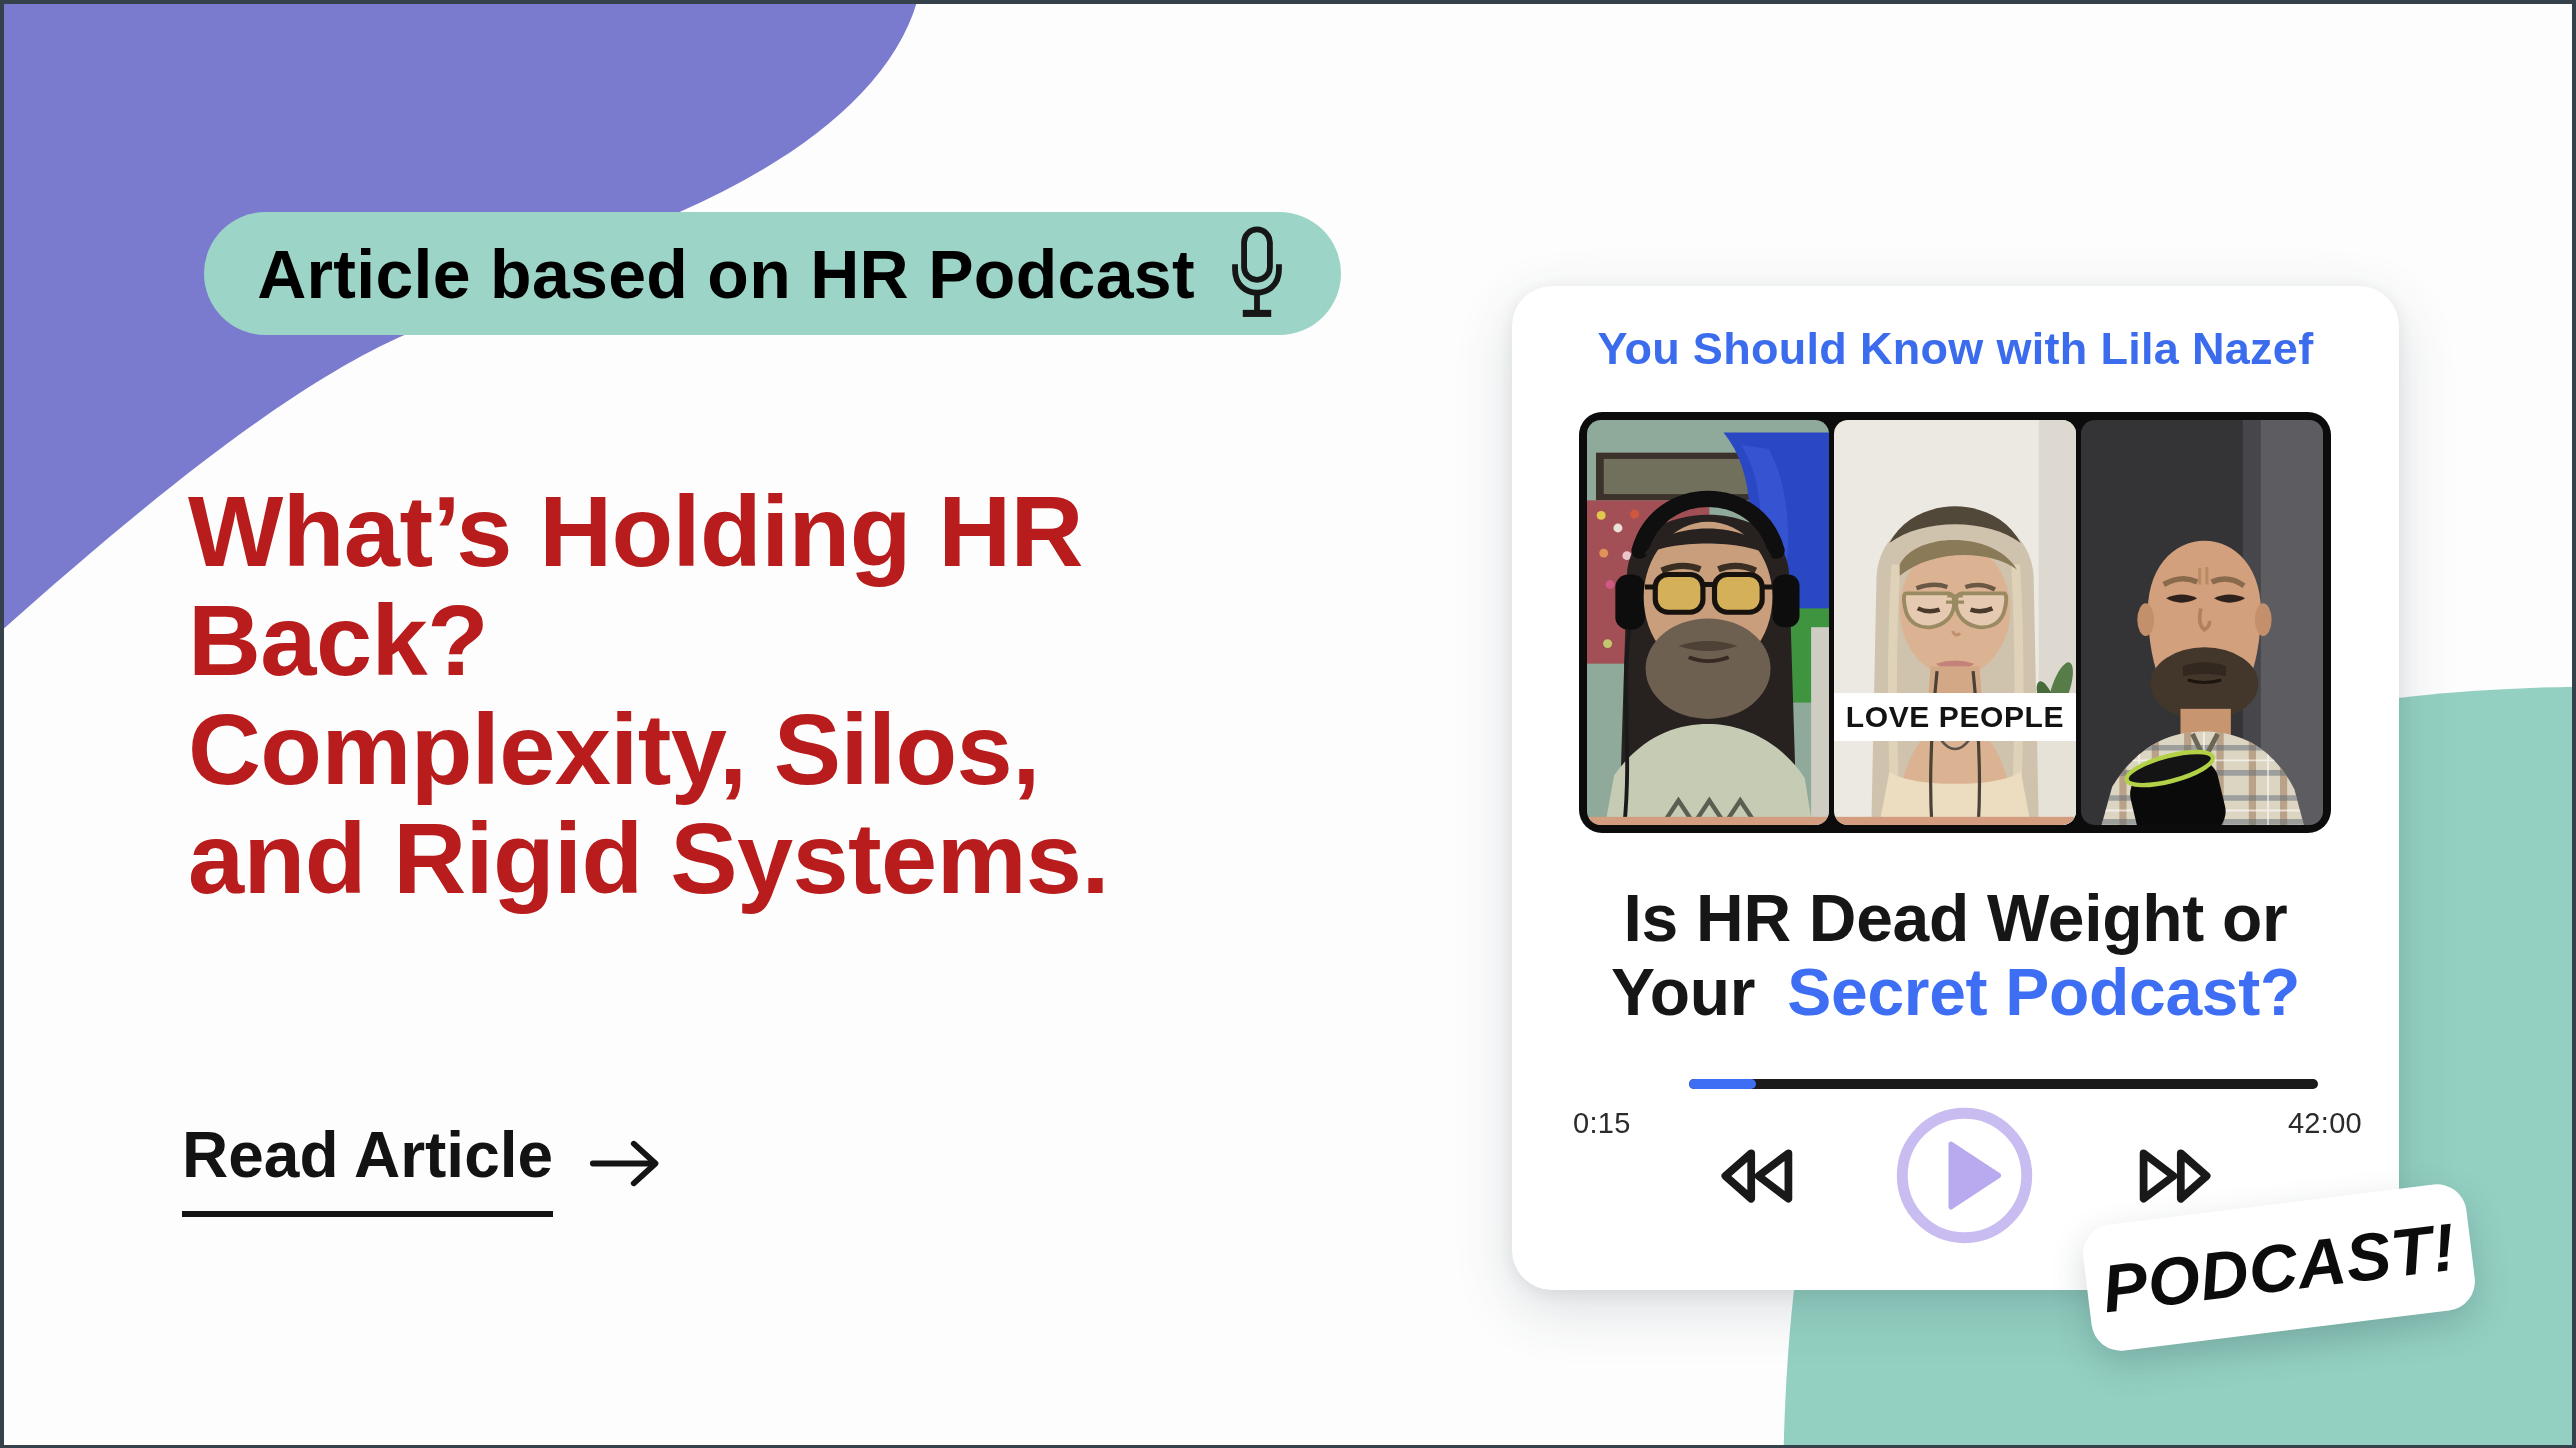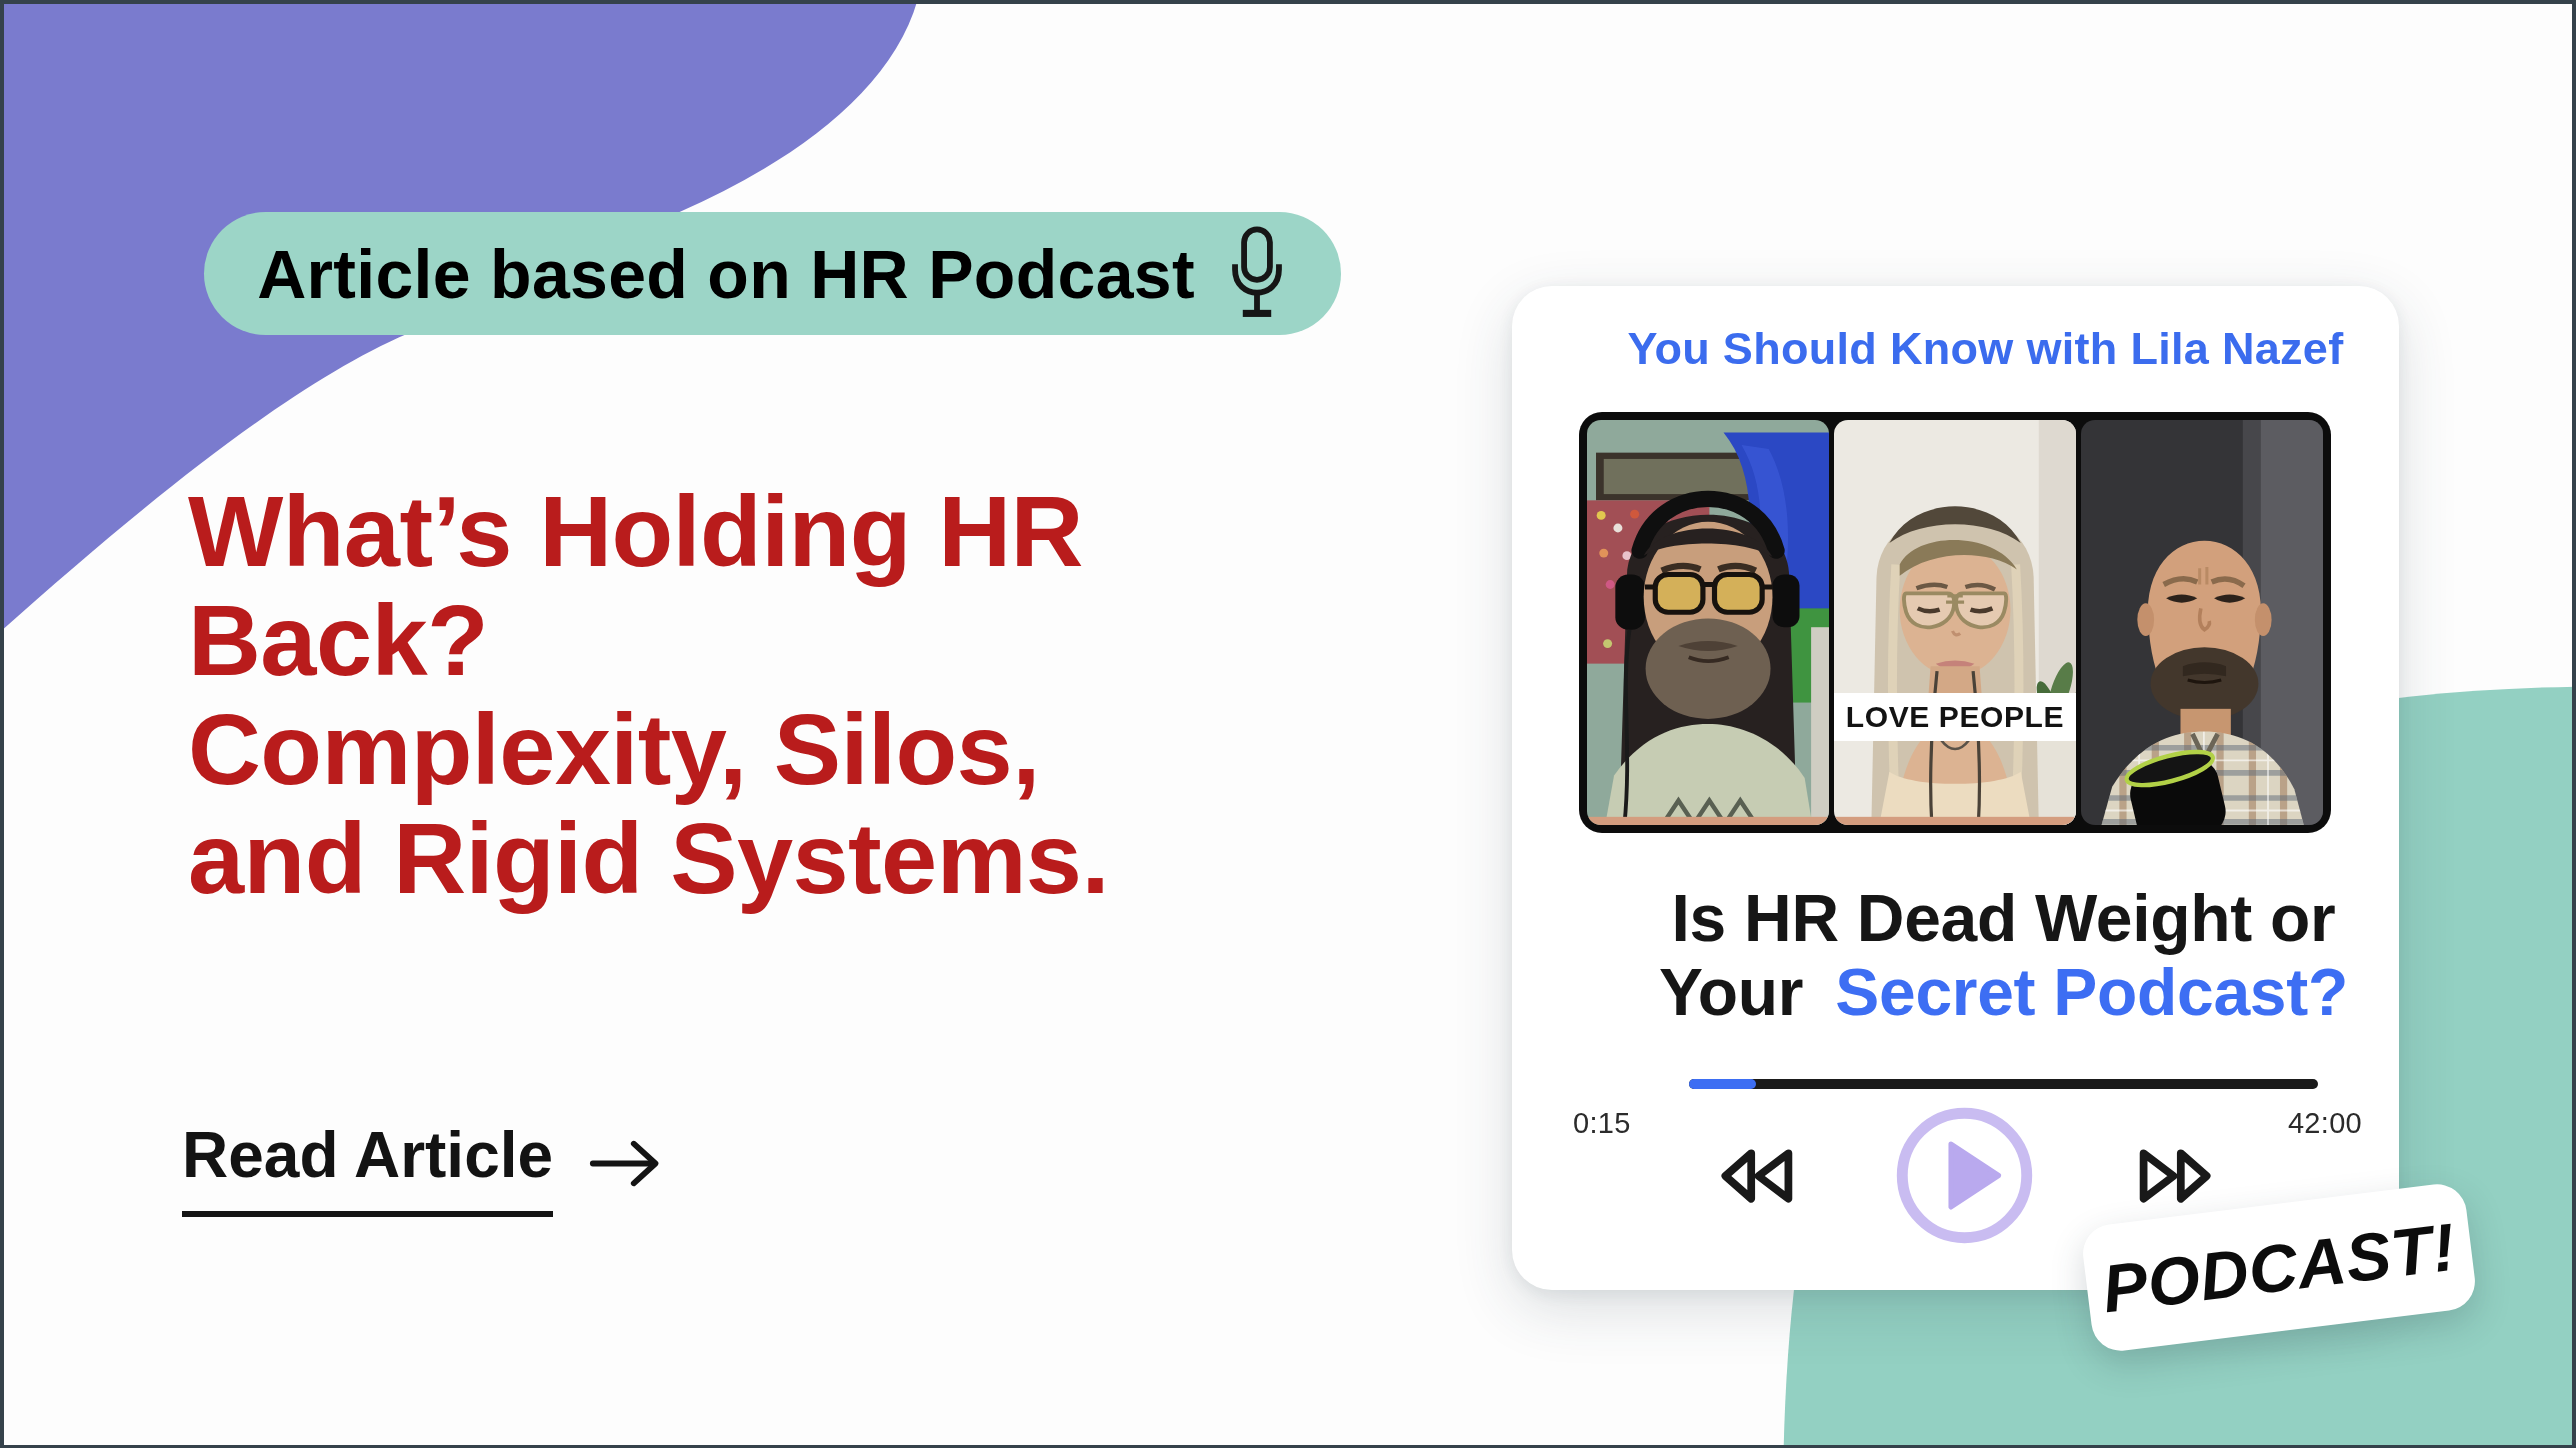--- a/index.html
+++ b/index.html
@@ -36,37 +36,37 @@
   }
   .cta .arrow{width:78px;height:55px;margin-top:-9px;}
   
   .card{
     position:absolute;left:1512px;top:286px;width:887px;height:1004px;z-index:5;
     background:#ffffff;border-radius:40px;
     box-shadow:0 19px 58px rgba(44,62,72,.16),0 3.8px 15.4px rgba(44,62,72,.08);
   }
   .show-title{
     position:absolute;top:37px;left:0;width:100%;text-align:center;
-    font-size:45px;font-weight:700;color:#3b6cee;letter-spacing:0.3px;white-space:nowrap;padding-left:30px;
+    font-size:45px;font-weight:700;color:#3b6cee;letter-spacing:0.3px;white-space:nowrap;
   }
   .thumb{
     position:absolute;left:67px;top:126px;width:752px;height:421px;
     background:#0c0c0c;border-radius:23px;padding:7.7px;box-sizing:border-box;
     display:flex;gap:5.1px;cursor:pointer;
   }
   .panel{position:relative;flex:1;border-radius:14px;overflow:hidden;}
   .panel svg{display:block;width:100%;height:100%;}
   .caption{
     position:absolute;left:50%;top:273px;transform:translateX(-50%);
     background:#ffffff;color:#131313;font-size:30px;font-weight:700;letter-spacing:0.6px;
     padding:7px 31px;white-space:nowrap;
   }
   .episode-title{
     position:absolute;top:595px;left:0;width:100%;text-align:center;
-    font-size:66px;line-height:74px;font-weight:700;color:#161616;letter-spacing:-0.3px;white-space:nowrap;padding-left:48px;
+    font-size:66px;line-height:74px;font-weight:700;color:#161616;letter-spacing:-0.3px;white-space:nowrap;
   }
   .episode-title .prefix{margin-right:32px;}
   .episode-title .highlight{color:#3d6ef3;}
   .progress{
     position:absolute;left:177px;top:793px;width:629px;height:9.6px;
     background:#1b1b1b;border-radius:6.4px;cursor:pointer;
   }
   .progress-fill{height:100%;background:#3d6ef3;border-radius:6.4px;}
   .times{
     position:absolute;left:61px;right:37px;top:821px;

